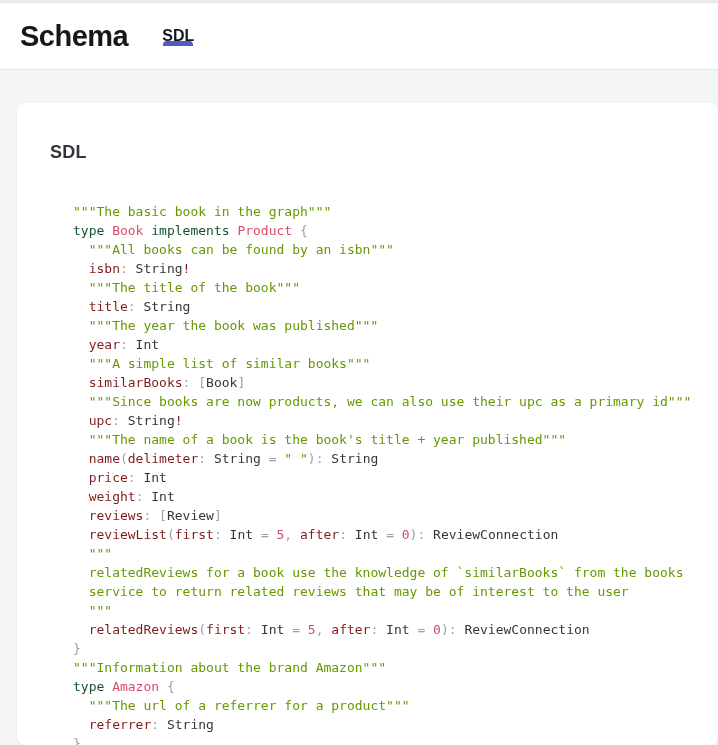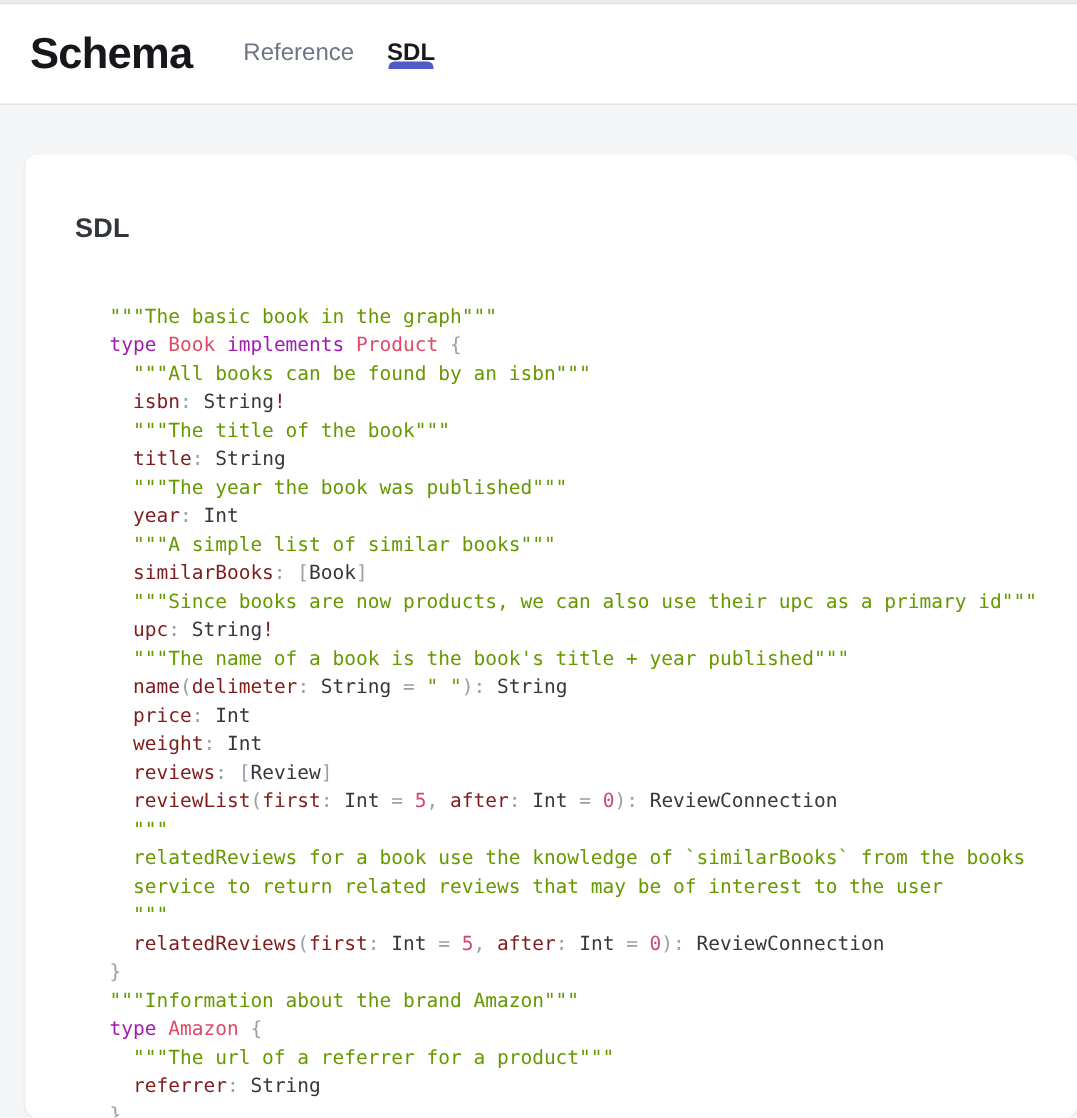--- a/index.html
+++ b/index.html
@@ -48,37 +48,36 @@
   }
   pre.sdl-code {
     margin:39px 0 0 23px;
     font-family:"DejaVu Sans Mono","Liberation Mono",monospace;
     font-size:13px; line-height:19px;
     color:#34373c;
     white-space:pre;
   }
   pre.sdl-code .line { height:19px; }
   .tk-pl  { color:#34373c;margin-top:41px; }
-  .tk-kw  { color:#a21caf; }
+  .tk-kw  { color:#14532d; }
   .tk-cl  { color:#dd4a68; }
   .tk-str { color:#669900; }
   .tk-fl  { color:#7f1d1d; }
   .tk-pu  { color:#9aa0a8; }
   .tk-op  { color:#9aa0a8; }
   .tk-num { color:#ca4a70; }
 </style>
 </head>
 <body>
 
 <div class="top-edge"></div>
 
 <div class="header">
   <div class="page-title">Schema</div>
   <div class="tabs">
-    <div class="tab">Reference</div>
     <div class="tab active">
       <span>SDL</span>
       <span class="tab-underline"></span>
     </div>
   </div>
 </div>
 
 <div class="main">
   <div class="card">
     <div class="card-heading">SDL</div>

